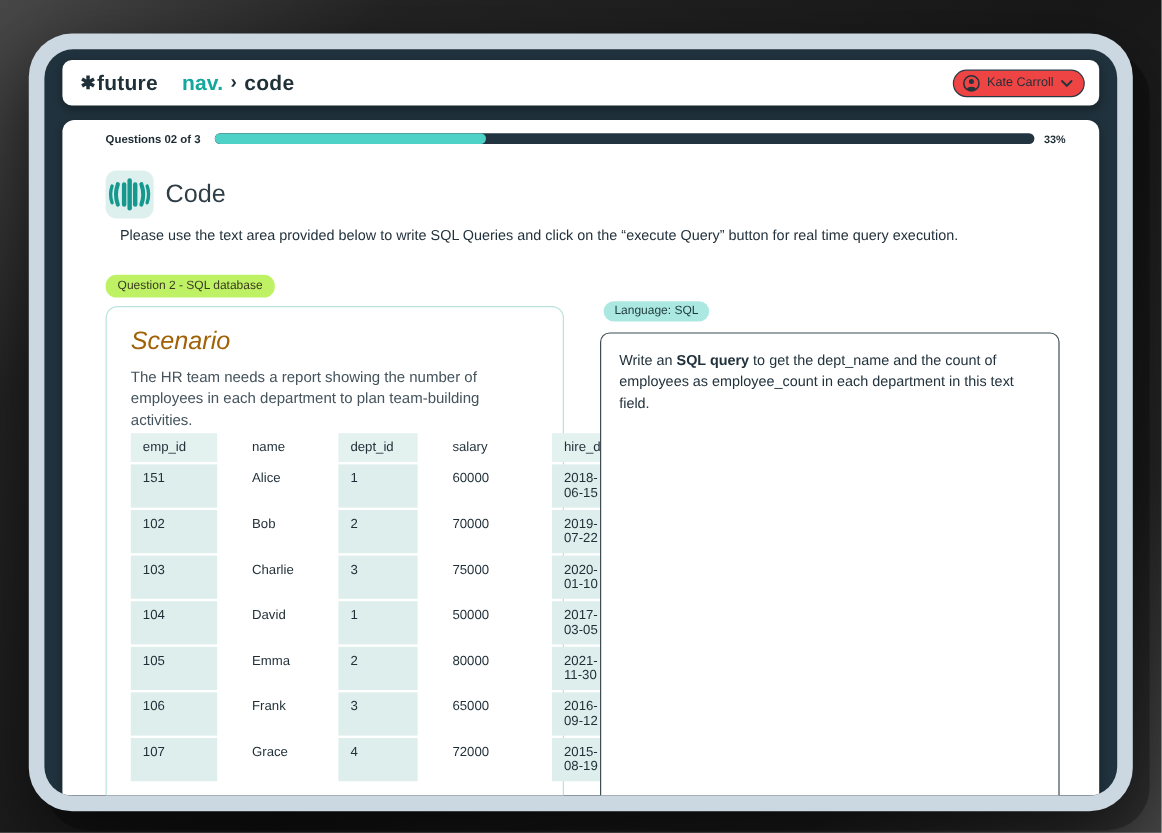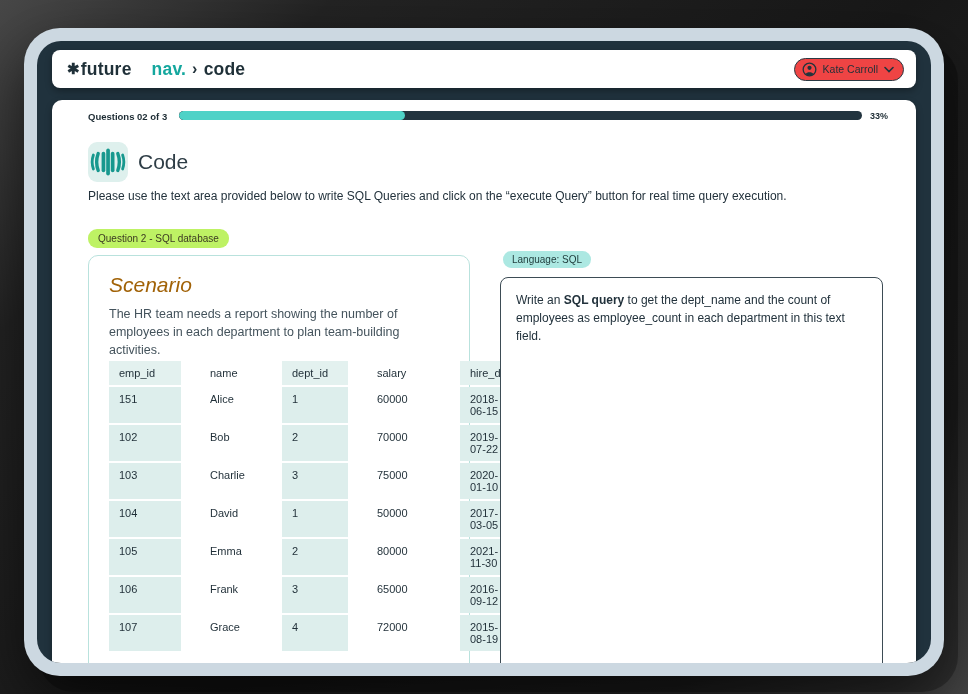--- a/index.html
+++ b/index.html
@@ -50,21 +50,21 @@
   .progress-track {
     flex:1; height:9px; margin:0 8px 0 12px; background:#22343f; border-radius:5px; overflow:hidden; position:relative;
   }
   .progress-fill { position:absolute; left:0; top:0; bottom:0; background:#4ed2c7; border-radius:5px; }
   .progress-pct { font-size:9px; font-weight:bold; color:#1c2b33; }
 
   
   .code-head { position:absolute; left:36px; top:42px; display:flex; align-items:center; gap:10px; }
   .code-icon { width:40px; height:40px; background:#def0ed; border-radius:9px; display:flex; align-items:center; justify-content:center; }
   .page-title { font-size:21px; font-weight:500; color:#2e3d46; }
-  .instruction { position:absolute; left:36px; top:89px; width:780px; font-size:12px; color:#23323c; }
+  .instruction { position:absolute; left:48px; top:89px; width:780px; font-size:12px; color:#23323c; }
 
   .q-badge {
     position:absolute; left:36px; top:129px; background:#bef264; color:#3c3a22;
     font-size:10px; font-weight:500; padding:4px 10px; border-radius:9px;
   }
 
   
   .scenario-card {
     position:absolute; left:36px; top:155px; width:382px; height:540px;
     border:1px solid #b9e2dd; border-radius:10px; padding:17px 20px; background:#fff;

